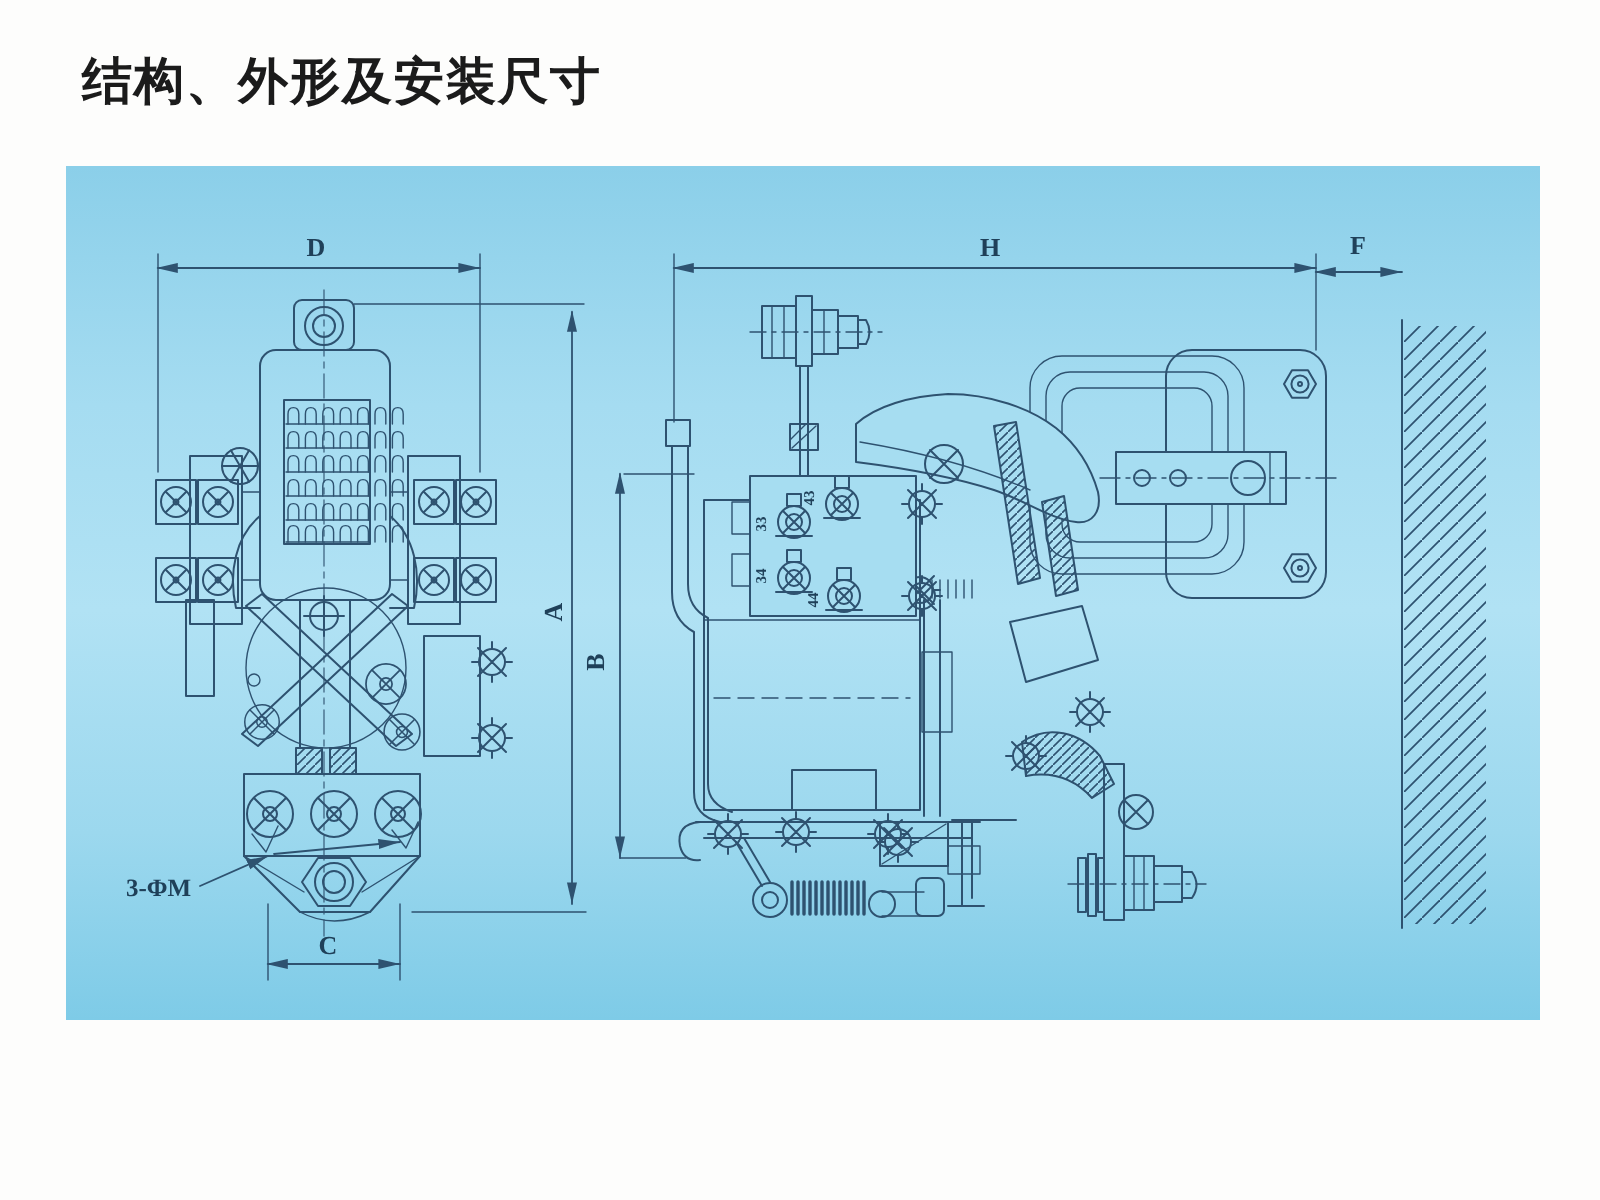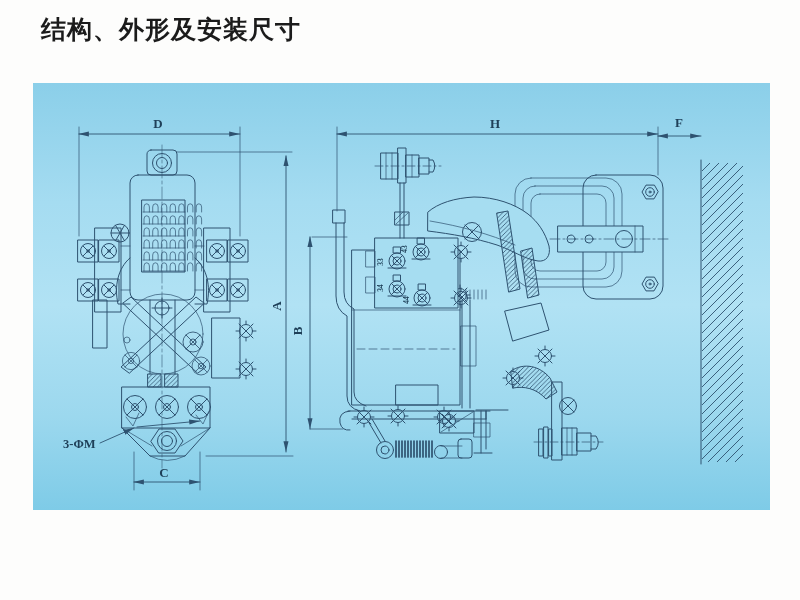--- a/index.html
+++ b/index.html
@@ -1,21 +1,21 @@
 <!DOCTYPE html>
 <html><head>
 <meta charset="utf-8">
 <style>
   html,body{margin:0;padding:0;}
   body{
     width:800px;height:600px;position:relative;overflow:hidden;
     background:#fdfdfc;font-family:"Liberation Serif",serif;
   }
   .page-title{
-    position:absolute;left:41px;top:16px;
+    position:absolute;left:41px;top:28px;
     font-size:25px;line-height:27px;font-weight:600;color:#1b1b1b;
     letter-spacing:1px;white-space:nowrap;
   }
   .panel{
     position:absolute;left:33px;top:83px;width:737px;height:427px;
     background:linear-gradient(180deg,#8bcfe9 0%,#a5dcf1 28%,#b1e2f4 52%,#9cd8ee 78%,#7ecbe7 100%);
   }
   .panel svg{position:absolute;left:0;top:0;width:100%;height:100%;}
   .ln{stroke:#2e5270;fill:none;stroke-width:1;stroke-linecap:round;stroke-linejoin:round;}
   .th{stroke-width:.7;}

